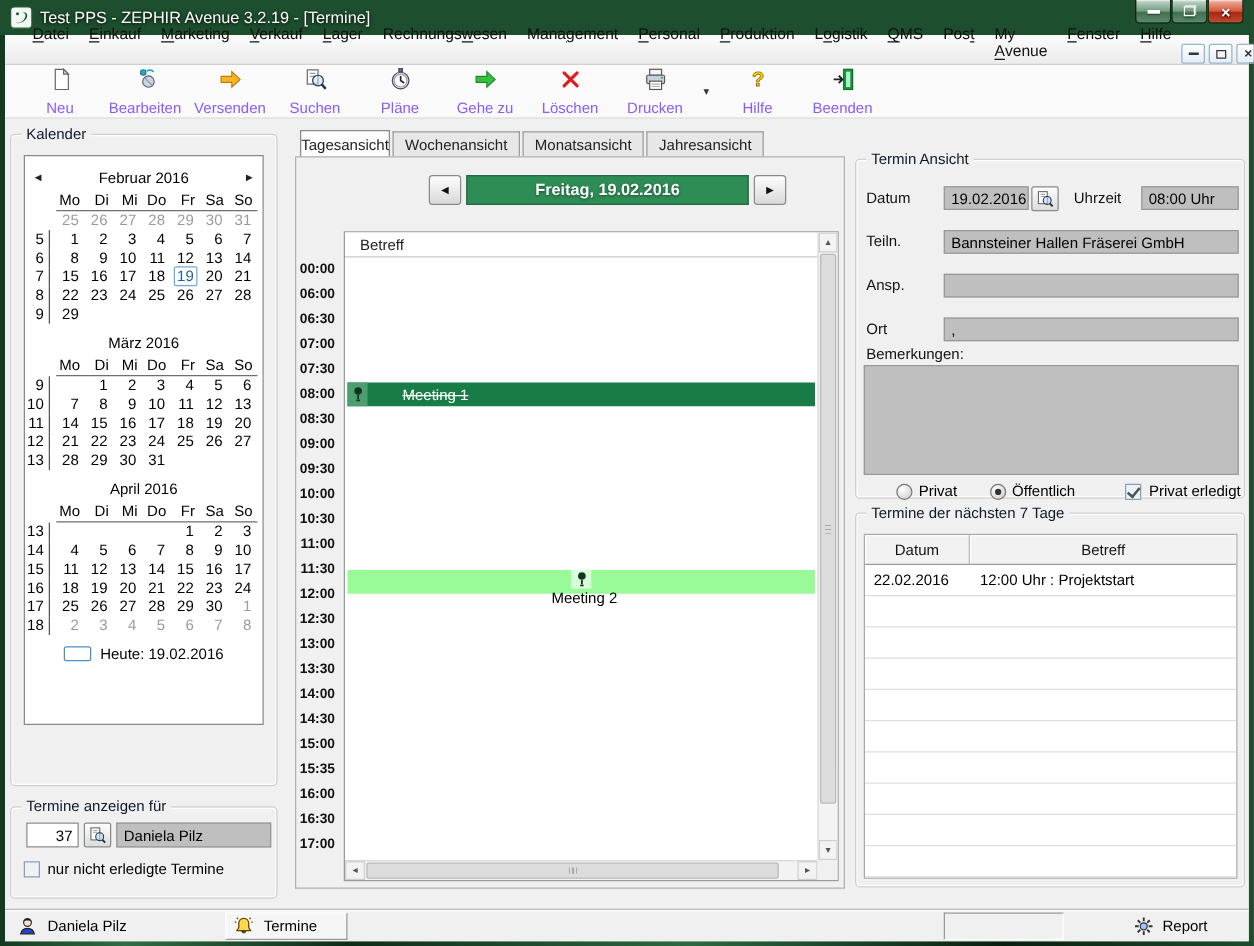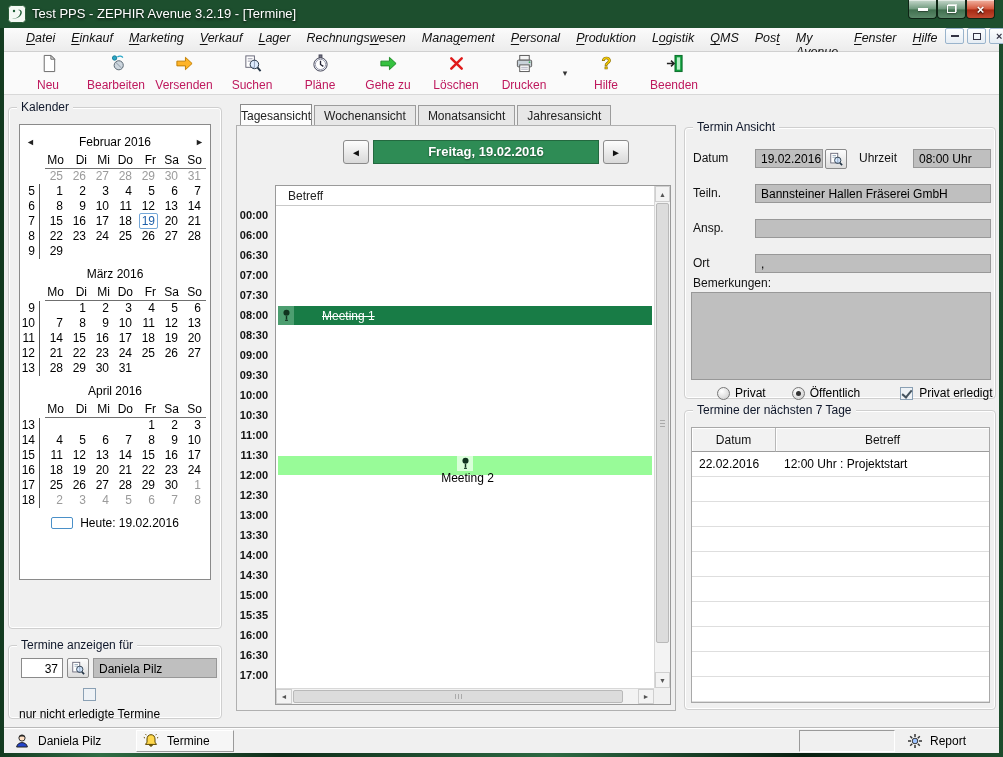--- a/index.html
+++ b/index.html
@@ -18,36 +18,36 @@
   .wbtn{width:29px;height:19px;border:1px solid #0e2415;border-top:none;border-radius:0 0 4px 4px;
     display:flex;align-items:center;justify-content:center;box-shadow:inset 0 1px 0 rgba(255,255,255,.5);}
   .wbtn.minmax{background:linear-gradient(180deg,#c6d8cc,#6f9a7e 50%,#41704f 55%,#5d8a6b);}
   .wbtn.close{background:linear-gradient(180deg,#f1b3a2,#d4573c 50%,#a82913 55%,#c24a31);}
   .g-min{width:10px;height:3px;background:#fff;box-shadow:0 1px 1px #0006;}
   .g-restore{width:9px;height:8px;border:1px solid #fff;box-shadow:1px -1px 0 #ffffffaa,0 1px 2px #0006;}
   .g-close{color:#fff;font-size:13px;font-weight:bold;text-shadow:0 1px 2px #000;line-height:1;}
   
   .app{position:absolute;left:4px;top:28px;width:995px;height:725px;background:#f0f0f0;}
   .menubar{position:absolute;left:0;top:0;right:0;height:24px;background:linear-gradient(180deg,#fbfbfb,#ececec);
-    border-bottom:1px solid #d0d0d0;display:flex;align-items:flex-start;font-size:12.5px;font-style:italic;}
+    border-bottom:1px solid #d0d0d0;display:flex;align-items:flex-end;font-size:12.5px;}
   .menubell{width:17px;height:17px;margin:0 6px 0 8px;}
   .menu-item{padding:3px 8px;color:#111;cursor:default;}
   .menu-item u{text-underline-offset:2px;}
   .mdi-btns{margin-left:auto;display:flex;gap:3px;padding-right:6px;}
   .mdibtn{width:19px;height:16px;background:linear-gradient(180deg,#fdfeff,#e6edf4);border:1px solid #9ab4cc;
     border-radius:2px;display:flex;align-items:center;justify-content:center;}
   .gm-min{width:8px;height:2px;background:#334;}
   .gm-restore{width:8px;height:7px;border:1px solid #334;}
   .gm-close{color:#334;font-size:11px;font-weight:bold;line-height:1;}
   
   .toolbar{position:absolute;left:0;top:24px;right:0;height:43px;background:#fafafa;border-bottom:1px solid #d8d8d8;
     display:flex;align-items:center;padding-left:10px;}
   .tb-btn{width:68px;display:flex;flex-direction:column;align-items:center;justify-content:center;gap:1px;cursor:default;}
   .tb-btn svg{width:19px;height:19px;}
-  .tb-label{font-size:12px;color:#be185d;white-space:nowrap;}
+  .tb-label{font-size:12px;color:#8b5cf6;white-space:nowrap;}
   .tb-caret{width:14px;align-self:center;font-size:9px;color:#333;text-align:center;}
   .tb-caret::after{content:"▾";}
   
   .content{position:absolute;left:0;top:67px;right:0;bottom:26px;background:#f0f0f0;}
   .groupbox{position:absolute;border:1px solid #cfcfcf;border-radius:4px;box-shadow:inset 0 0 0 1px #fff;}
   .gb-title{position:absolute;top:-8px;left:8px;background:#f0f0f0;padding:0 4px;font-size:12px;color:#0f172a;white-space:nowrap;}
   
   .gb-cal{left:4px;top:12px;width:214px;height:522px;}
   .cal-box{position:absolute;left:10px;top:16px;width:192px;height:456px;background:#fff;border:1px solid #8a8a8a;padding-top:8px;}
   .cal-month{margin-bottom:6px;}
@@ -67,21 +67,21 @@
   .cal-today{display:flex;align-items:center;justify-content:center;gap:7px;margin-top:8px;font-size:12px;}
   .today-swatch{width:22px;height:12px;border:1px solid #4a90c8;border-radius:2px;background:#fff;}
   
   .gb-filter{left:4px;top:550px;width:214px;height:74px;}
   .fl-row{position:absolute;left:12px;top:12px;display:flex;align-items:center;gap:4px;}
   .fl-id{width:42px;height:20px;background:#fff;border:1px solid #8a8a8a;font-size:12px;text-align:right;padding:2px 4px;line-height:16px;}
   .icon-btn{width:22px;height:20px;background:linear-gradient(180deg,#fdfdfd,#dcdcdc);border:1px solid #8a8a8a;border-radius:2px;
     display:flex;align-items:center;justify-content:center;}
   .icon-btn svg{width:14px;height:14px;}
   .fl-name{width:124px;height:20px;background:#bfbfbf;border:1px solid #979797;font-size:12px;padding:2px 5px;line-height:16px;color:#000;}
-  .fl-check{position:absolute;left:10px;top:42px;display:flex;align-items:center;gap:6px;font-size:12px;flex-direction:column;}
+  .fl-check{position:absolute;left:10px;top:42px;display:flex;align-items:center;gap:6px;font-size:12px;}
   .checkbox{width:13px;height:13px;border:1px solid #8aa0b4;background:#eef2f6;position:relative;}
   .checkbox.checked::after{content:"";position:absolute;left:3px;top:0px;width:4px;height:8px;
     border:solid #44535e;border-width:0 2px 2px 0;transform:rotate(40deg);}
   
   .tabs{position:absolute;left:236px;top:8px;display:flex;align-items:flex-end;}
   .tab{font-size:12px;padding:3px 9px;background:#e7e7e7;border:1px solid #9c9c9c;border-bottom:none;margin-right:2px;color:#222;}
   .tab.active{background:#fdfdfd;padding:4px 0;position:relative;top:1px;border-color:#8a8a8a;}
   .day-panel{position:absolute;left:232px;top:30px;width:440px;height:586px;border:1px solid #b0b0b0;background:#f0f0f0;}
   .nav-btn{position:absolute;top:14px;width:26px;height:24px;border:1px solid #8a8a8a;border-radius:3px;
     background:linear-gradient(180deg,#fdfdfd,#d9d9d9);display:flex;align-items:center;justify-content:center;font-size:10px;color:#111;}
@@ -132,21 +132,21 @@
   .uc-th{font-size:12px;color:#111;display:flex;align-items:center;justify-content:center;
     border-right:1px solid #b8b8b8;border-bottom:1px solid #9c9c9c;box-shadow:inset 1px 1px 0 #fff;}
   .uc-th.c1{width:84px;}
   .uc-th.c2{flex:1;border-right:none;}
   .uc-row{display:flex;height:25px;border-bottom:1px solid #dedede;font-size:12px;align-items:center;}
   .uc-c1{width:84px;padding-left:7px;}
   .uc-c2{flex:1;padding-left:8px;}
   
   .statusbar{position:absolute;left:0;bottom:0;right:0;height:26px;background:#f0f0f0;border-top:1px solid #b9b9b9;
     box-shadow:inset 0 1px 0 #fff;display:flex;align-items:center;font-size:12px;}
-  .sb-cell{display:flex;align-items:center;height:22px;}
+  .sb-cell{display:flex;align-items:center;height:22px;margin-left:44px;}
   .sb-user{width:126px;margin-left:6px;gap:8px;padding-left:4px;}
   .sb-context{width:98px;gap:8px;padding-left:6px;background:#f6f6f6;border:1px solid;border-color:#fff #9a9a9a #9a9a9a #fff;}
   .sb-fill{flex:1;}
   .sb-inset{width:96px;border:1px solid;border-color:#9a9a9a #fff #fff #9a9a9a;margin-right:6px;}
   .sb-report{width:92px;gap:7px;padding-left:6px;margin-right:6px;}
   .sb-icon{width:16px;height:16px;}
   .sb-icon svg{width:16px;height:16px;}
 </style>
 </head>
 <body>

